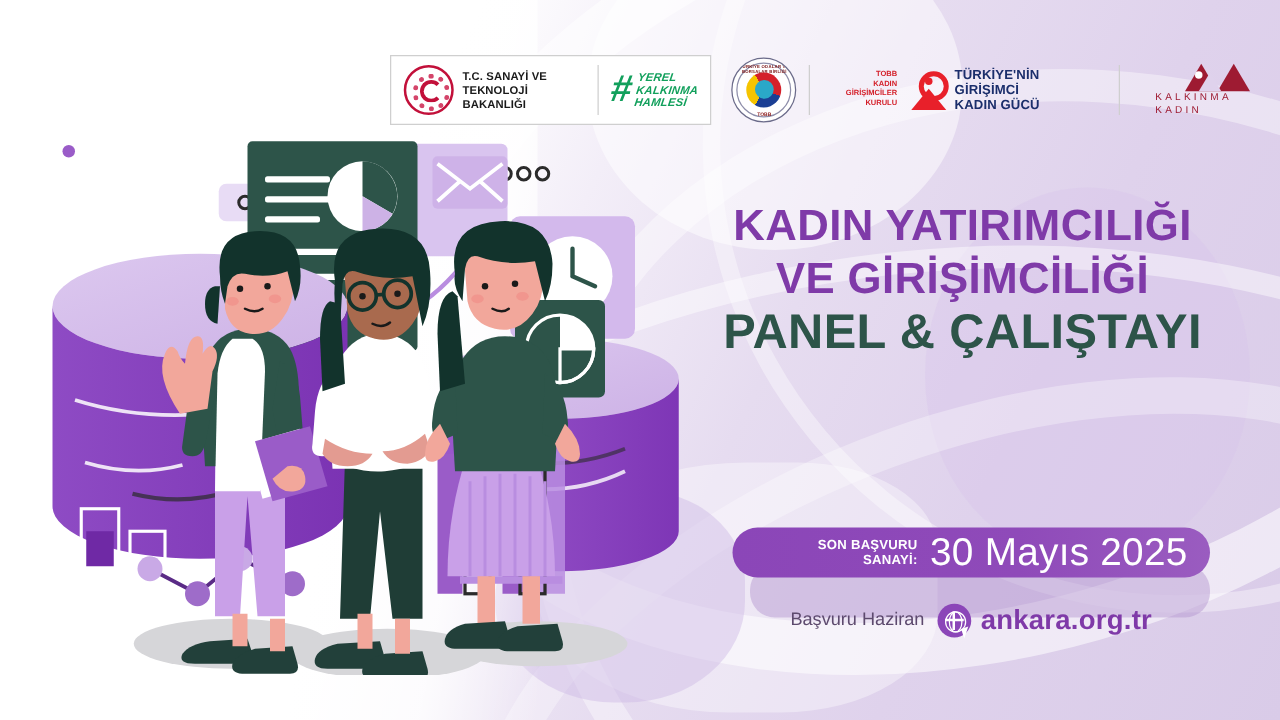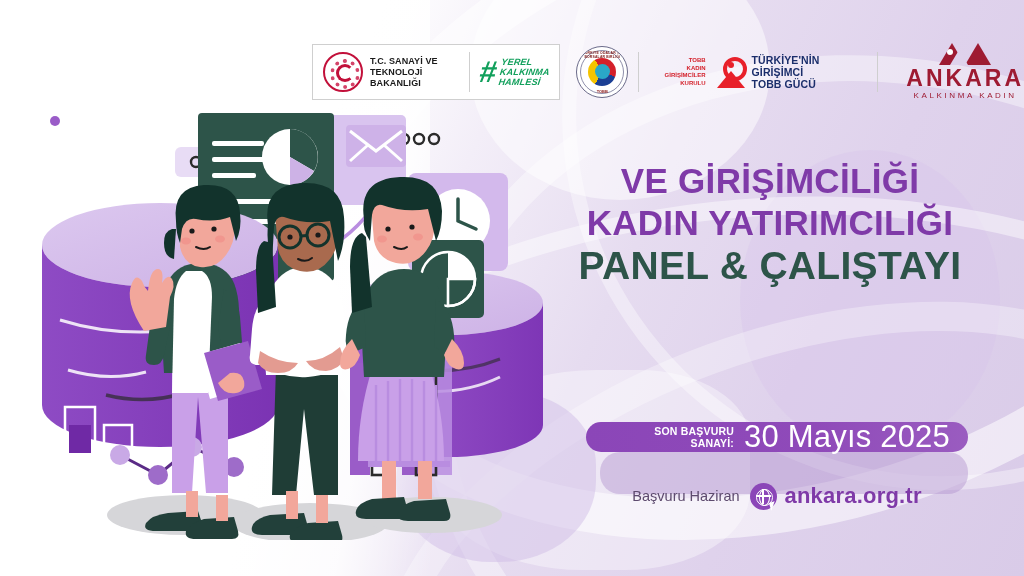--- a/index.html
+++ b/index.html
@@ -81,21 +81,21 @@
   .textcol{position:absolute;left:540px;top:160px;width:460px;z-index:30;text-align:center;}
   .t-line{font-weight:bold;letter-spacing:.3px;}
   .t1{font-size:35px;color:#7f3aa8;line-height:42px;}
   .t2{font-size:35px;color:#7f3aa8;line-height:42px;}
   .t3{font-size:39px;color:#2d5449;line-height:40px;margin-top:2px;}
   .t4{font-size:25px;color:#3c4a4a;line-height:34px;margin-top:8px;font-weight:normal;}
 
   
   .badge-shadow{position:absolute;left:600px;top:452px;width:368px;height:42px;border-radius:20px;
     background:rgba(177,147,206,0.45);z-index:25;}
-  .badge{position:absolute;left:586px;top:422px;width:382px;height:30px;border-radius:23px;
+  .badge{position:absolute;left:586px;top:422px;width:382px;height:40px;border-radius:23px;
     background:linear-gradient(90deg,#8b46b8 0%,#8f4ab9 60%,#9a5cc0 100%);
     display:flex;align-items:center;justify-content:flex-end;padding-right:18px;box-sizing:border-box;z-index:30;}
   .badge-small{color:#ffffff;font-size:10.5px;font-weight:bold;line-height:12px;text-align:right;margin-right:10px;
     letter-spacing:.2px;}
   .badge-big{color:#ffffff;font-size:31px;font-weight:normal;line-height:34px;letter-spacing:.2px;}
 
   
   .footer{position:absolute;left:586px;top:478px;width:382px;height:36px;display:flex;align-items:center;
     justify-content:center;z-index:30;}
   .f-label{font-size:14.5px;color:#5d4a6e;margin-right:10px;}
@@ -345,41 +345,40 @@
         <div>KADIN GİRİŞİMCİLER</div>
         <div>KURULU</div>
       </div>
       <div class="kgk-mark">
         <div class="head"></div>
         <div class="dot"></div>
         <div class="body"></div>
       </div>
       <div class="kgk-name">
         <div>TÜRKİYE'NİN GİRİŞİMCİ</div>
-        <div>TOBB GÜCÜ</div>
+        <div>KADIN GÜCÜ</div>
       </div>
     </div>
 
     <div class="divline" style="margin-left:14px"></div>
 
     <div class="ankara-wrap">
       <div class="ankara-mark">
         <div class="m1"></div>
         <div class="m2"></div>
         <div class="cut"></div>
         <div class="dotm"></div>
       </div>
-      <div class="ankara-name">ANKARA</div>
       <div class="ankara-sub">KALKINMA KADIN</div>
     </div>
   </div>
 
   <div class="textcol">
+    <div class="t-line t1">KADIN YATIRIMCILIĞI</div>
     <div class="t-line t2">VE GİRİŞİMCİLİĞİ</div>
-    <div class="t-line t1">KADIN YATIRIMCILIĞI</div>
     <div class="t-line t3">PANEL &amp; ÇALIŞTAYI</div>
   </div>
 
   <div class="badge-shadow"></div>
   <div class="badge">
     <div class="badge-small">
       <div>SON BAŞVURU</div>
       <div>SANAYİ:</div>
     </div>
     <div class="badge-big">30 Mayıs 2025</div>

